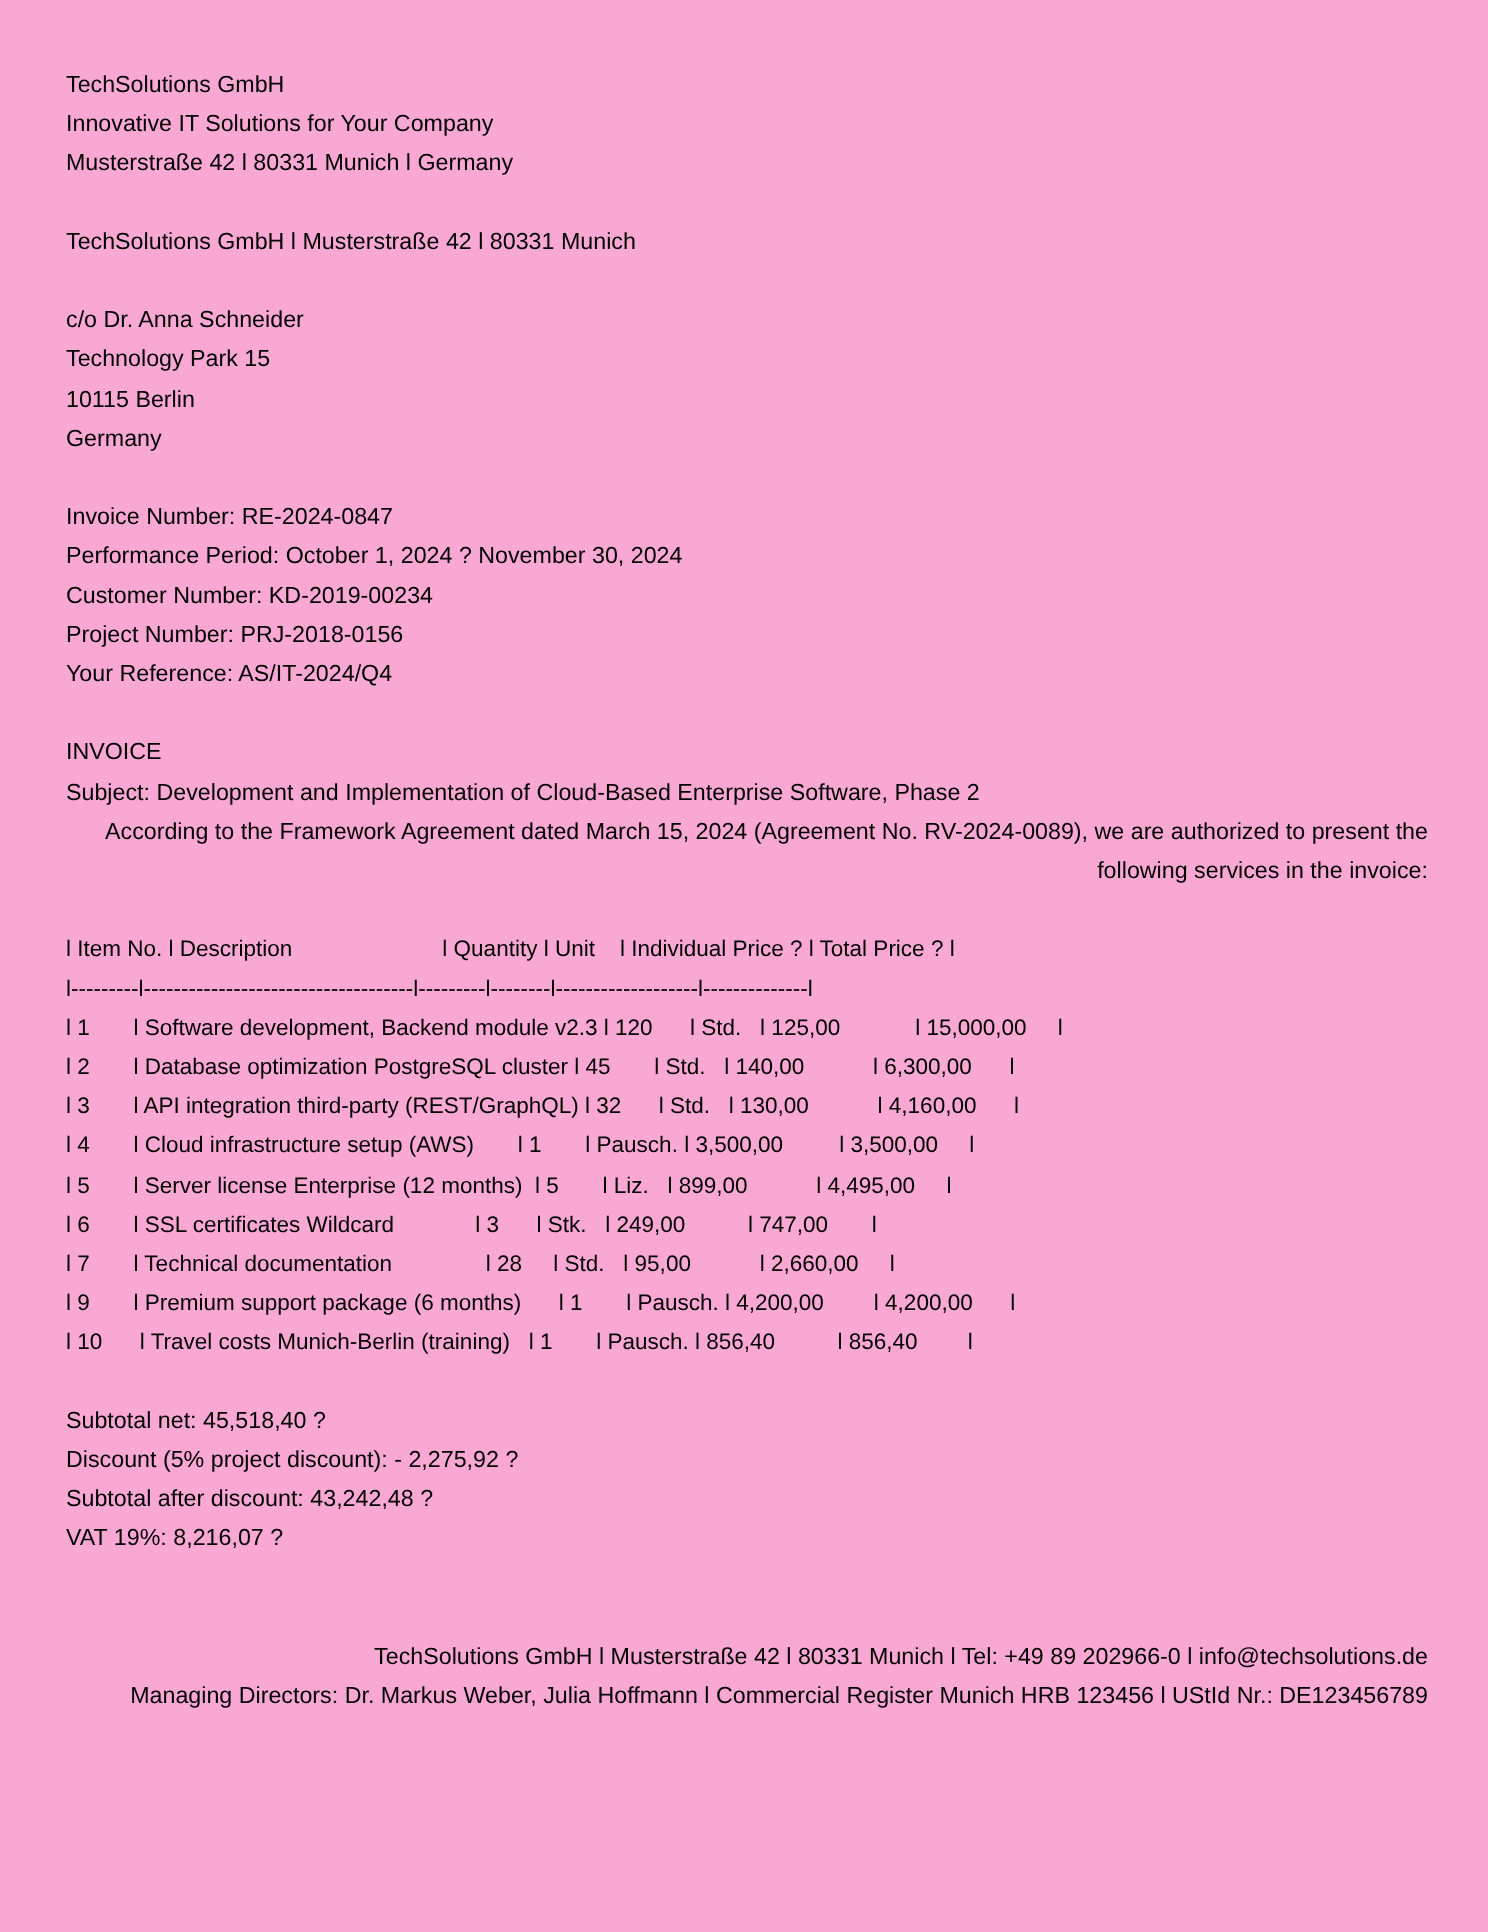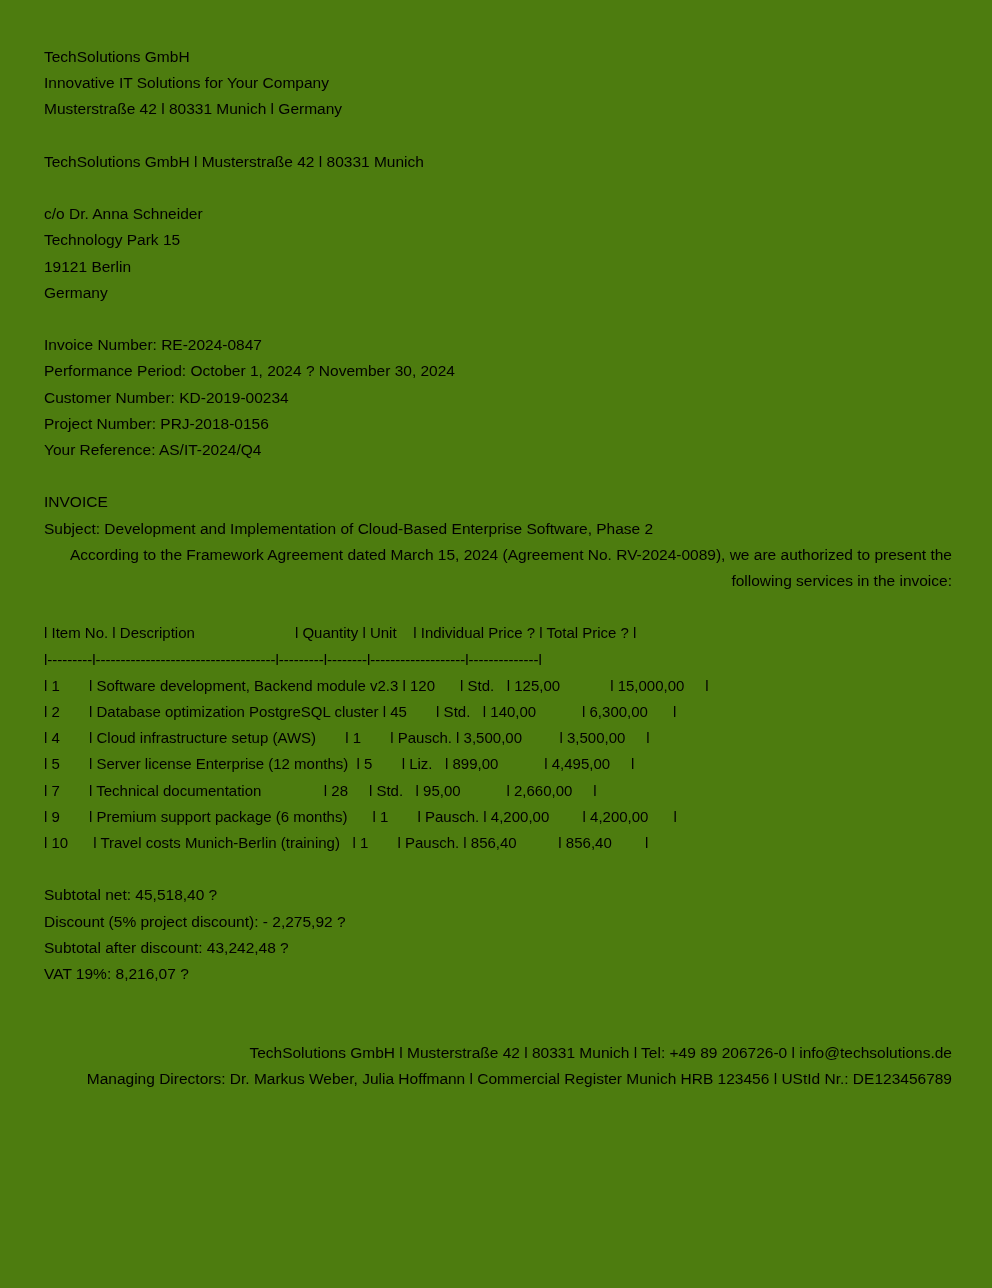--- a/index.html
+++ b/index.html
@@ -12,21 +12,21 @@
     height: 1288px;
     font-family: "Liberation Sans", sans-serif;
     color: #000000;
     -webkit-font-smoothing: antialiased;
   }
   .page {
     box-sizing: border-box;
     width: 992px;
     height: 1288px;
     padding: 44px 40px 0 44px;
-    background: #4d7c0f;
+    background: #f9a8d4;
   }
   .line {
     font-size: 15.5px;
     line-height: 26.2px;
     white-space: pre-wrap;
     word-break: normal;
     letter-spacing: 0px;
   }
   
   .tbl-line {
@@ -55,21 +55,21 @@
   <div class="line">Musterstraße 42 l 80331 Munich l Germany</div>
 
   <div class="spacer"></div>
 
   <div class="line">TechSolutions GmbH l Musterstraße 42 l 80331 Munich</div>
 
   <div class="spacer"></div>
 
   <div class="line">c/o Dr. Anna Schneider</div>
   <div class="line">Technology Park 15</div>
-  <div class="line">19121 Berlin</div>
+  <div class="line">10115 Berlin</div>
   <div class="line">Germany</div>
 
   <div class="spacer"></div>
 
   <div class="line">Invoice Number: RE-2024-0847</div>
   <div class="line">Performance Period: October 1, 2024 ? November 30, 2024</div>
   <div class="line">Customer Number: KD-2019-00234</div>
   <div class="line">Project Number: PRJ-2018-0156</div>
   <div class="line">Your Reference: AS/IT-2024/Q4</div>
 
@@ -79,37 +79,39 @@
   <div class="line">Subject: Development and Implementation of Cloud-Based Enterprise Software, Phase 2</div>
   <div class="wrapline">According to the Framework Agreement dated March 15, 2024 (Agreement No. RV-2024-0089), we are authorized to present the following services in the invoice:</div>
 
   <div class="spacer"></div>
 
   <div>
     <div class="tbl-line">l Item No. l Description                        l Quantity l Unit    l Individual Price ? l Total Price ? l</div>
     <div class="tbl-line">l---------l------------------------------------l---------l--------l-------------------l--------------l</div>
     <div class="tbl-line">l 1       l Software development, Backend module v2.3 l 120      l Std.   l 125,00            l 15,000,00     l</div>
     <div class="tbl-line">l 2       l Database optimization PostgreSQL cluster l 45       l Std.   l 140,00           l 6,300,00      l</div>
+    <div class="tbl-line">l 3       l API integration third-party (REST/GraphQL) l 32      l Std.   l 130,00           l 4,160,00      l</div>
     <div class="tbl-line">l 4       l Cloud infrastructure setup (AWS)       l 1       l Pausch. l 3,500,00         l 3,500,00     l</div>
     <div class="tbl-line">l 5       l Server license Enterprise (12 months)  l 5       l Liz.   l 899,00           l 4,495,00     l</div>
+    <div class="tbl-line">l 6       l SSL certificates Wildcard             l 3      l Stk.   l 249,00          l 747,00       l</div>
     <div class="tbl-line">l 7       l Technical documentation               l 28     l Std.   l 95,00           l 2,660,00     l</div>
     <div class="tbl-line">l 9       l Premium support package (6 months)      l 1       l Pausch. l 4,200,00        l 4,200,00      l</div>
     <div class="tbl-line">l 10      l Travel costs Munich-Berlin (training)   l 1       l Pausch. l 856,40          l 856,40        l</div>
   </div>
 
   <div class="spacer"></div>
 
   <div>
     <div class="line">Subtotal net: 45,518,40 ?</div>
     <div class="line">Discount (5% project discount): - 2,275,92 ?</div>
     <div class="line">Subtotal after discount: 43,242,48 ?</div>
     <div class="line">VAT 19%: 8,216,07 ?</div>
   </div>
 
   <div class="spacer"></div>
   <div class="spacer"></div>
 
   <div>
-    <div class="wrapline">TechSolutions GmbH l Musterstraße 42 l 80331 Munich l Tel: +49 89 206726-0 l info@techsolutions.de</div>
+    <div class="wrapline">TechSolutions GmbH l Musterstraße 42 l 80331 Munich l Tel: +49 89 202966-0 l info@techsolutions.de</div>
     <div class="wrapline">Managing Directors: Dr. Markus Weber, Julia Hoffmann l Commercial Register Munich HRB 123456 l UStId Nr.: DE123456789</div>
   </div>
 
 </div>
 
 </body></html>

